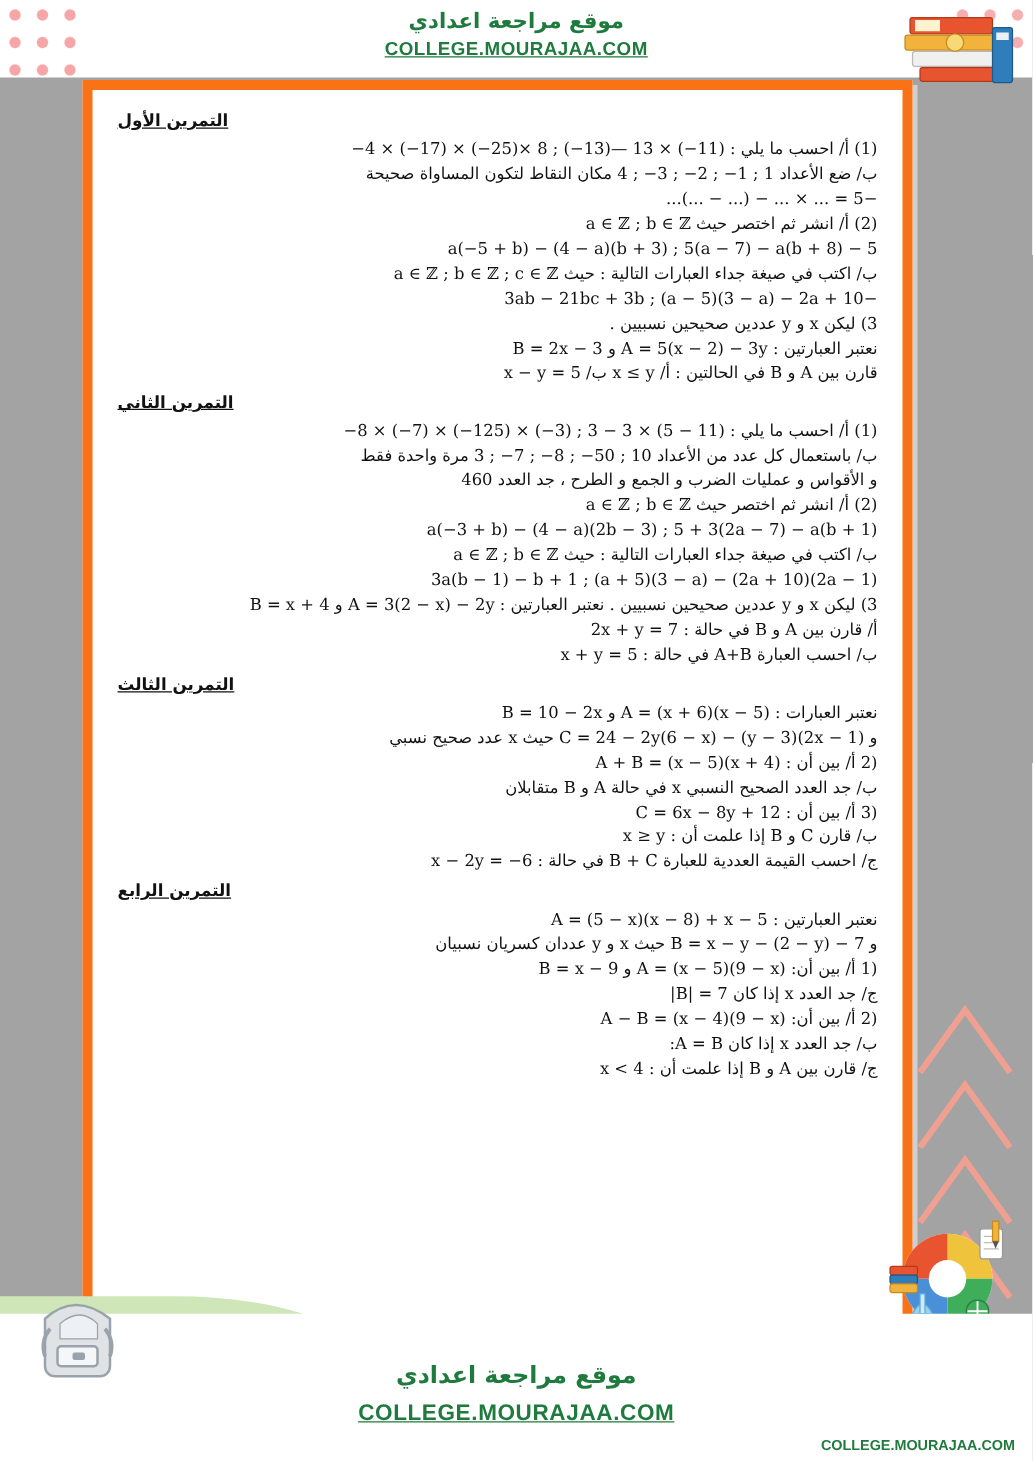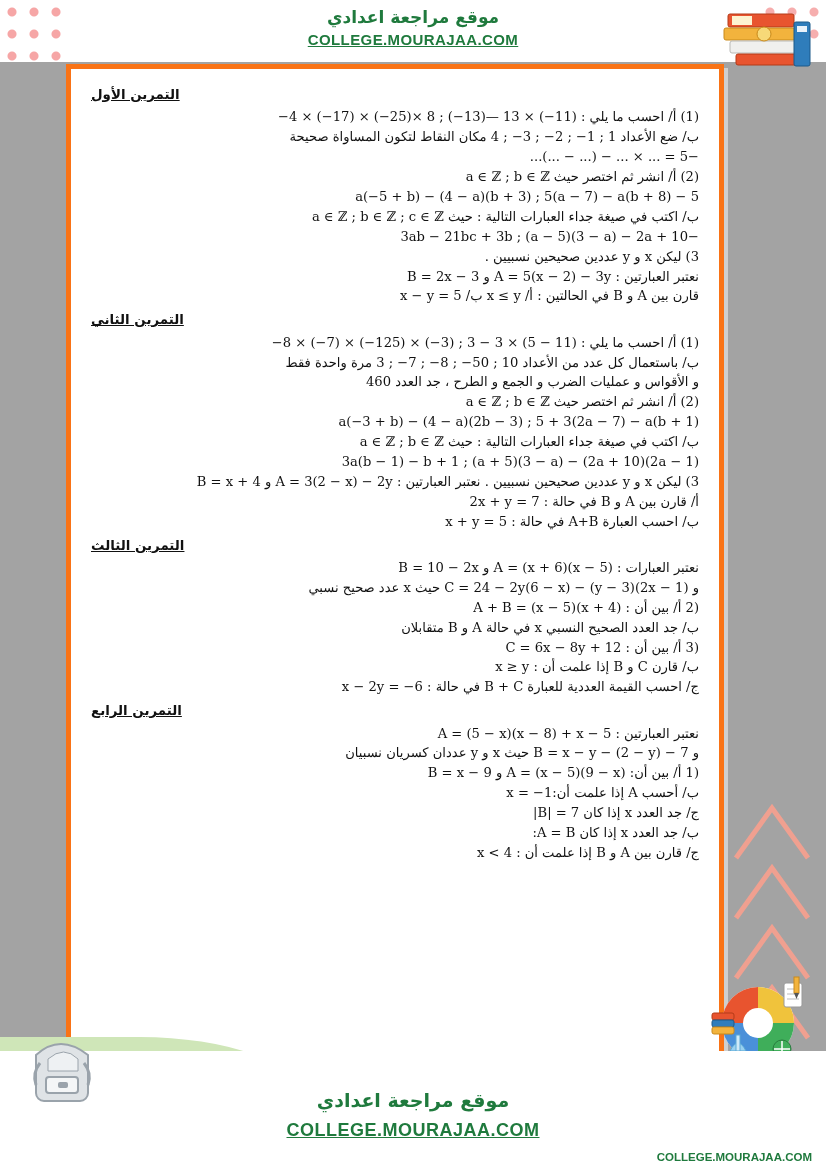--- a/index.html
+++ b/index.html
@@ -50,21 +50,21 @@
     letter-spacing:.4px;text-decoration:underline;
     font-family:"Liberation Sans",sans-serif;direction:ltr;
   }
 
   
   .books{position:absolute;top:6px;right:10px;width:96px;height:66px;}
 
   
   .sheet{
     position:absolute;top:64px;left:66px;width:648px;height:985px;
-    background:#ffffff;border:5px solid #f97316;
+    background:#ffffff;border:8px solid #f97316;
     box-shadow:4px 4px 0 #cfcfcf;
   }
   .sheet-inner{
     position:absolute;inset:6px;overflow:hidden;
     direction:rtl;text-align:right;
     padding:6px 14px 0 14px;
     font-size:13.1px;color:#111;line-height:1.52;
   }
   .ex-title{
     font-weight:bold;color:#111;text-decoration:underline;
@@ -171,22 +171,22 @@
       <div class="ln c mathn">(2   أ/ بين أن :  A + B = (x − 5)(x + 4)</div>
       <div class="ln c mathn">ب/ جد العدد الصحيح النسبي x في حالة A و B متقابلان</div>
       <div class="ln c mathn">(3   أ/   بين أن : C = 6x − 8y + 12</div>
       <div class="ln c mathn">ب/ قارن C و B إذا علمت أن : x ≥ y</div>
       <div class="ln c mathn">ج/ احسب القيمة العددية للعبارة B + C في حالة : 6− = x − 2y</div>
 
       <div class="ex-title">التمرين الرابع</div>
       <div class="ln c mathn">نعتبر العبارتين : A = (5 − x)(x − 8) + x − 5</div>
       <div class="ln c mathn">و B = x − y − (2 − y) − 7  حيث x و y عددان كسريان نسبيان</div>
       <div class="ln c mathn">(1 أ/ بين أن: A = (x − 5)(9 − x) و B = x − 9</div>
-      <div class="ln c mathn">ب/ أحسب A إذا علمت أن:1− = x</div>
       <div class="ln c mathn">ج/ جد العدد x إذا كان 7 = |B|</div>
+      <div class="ln c mathn">(2 أ/ بين أن: A − B = (x − 4)(9 − x)</div>
       <div class="ln c mathn">ب/ جد العدد x إذا كان A = B:</div>
       <div class="ln c mathn">ج/ قارن بين A و B إذا علمت أن : x &lt; 4</div>
 
     </div>
   </div>
 
   <div class="chev" style="top:800px;">
     <svg width="84" height="64" viewBox="0 0 84 64">
       <polyline points="6,58 42,8 78,58" fill="none" stroke="#f0a090" stroke-width="5"></polyline>
     </svg>

